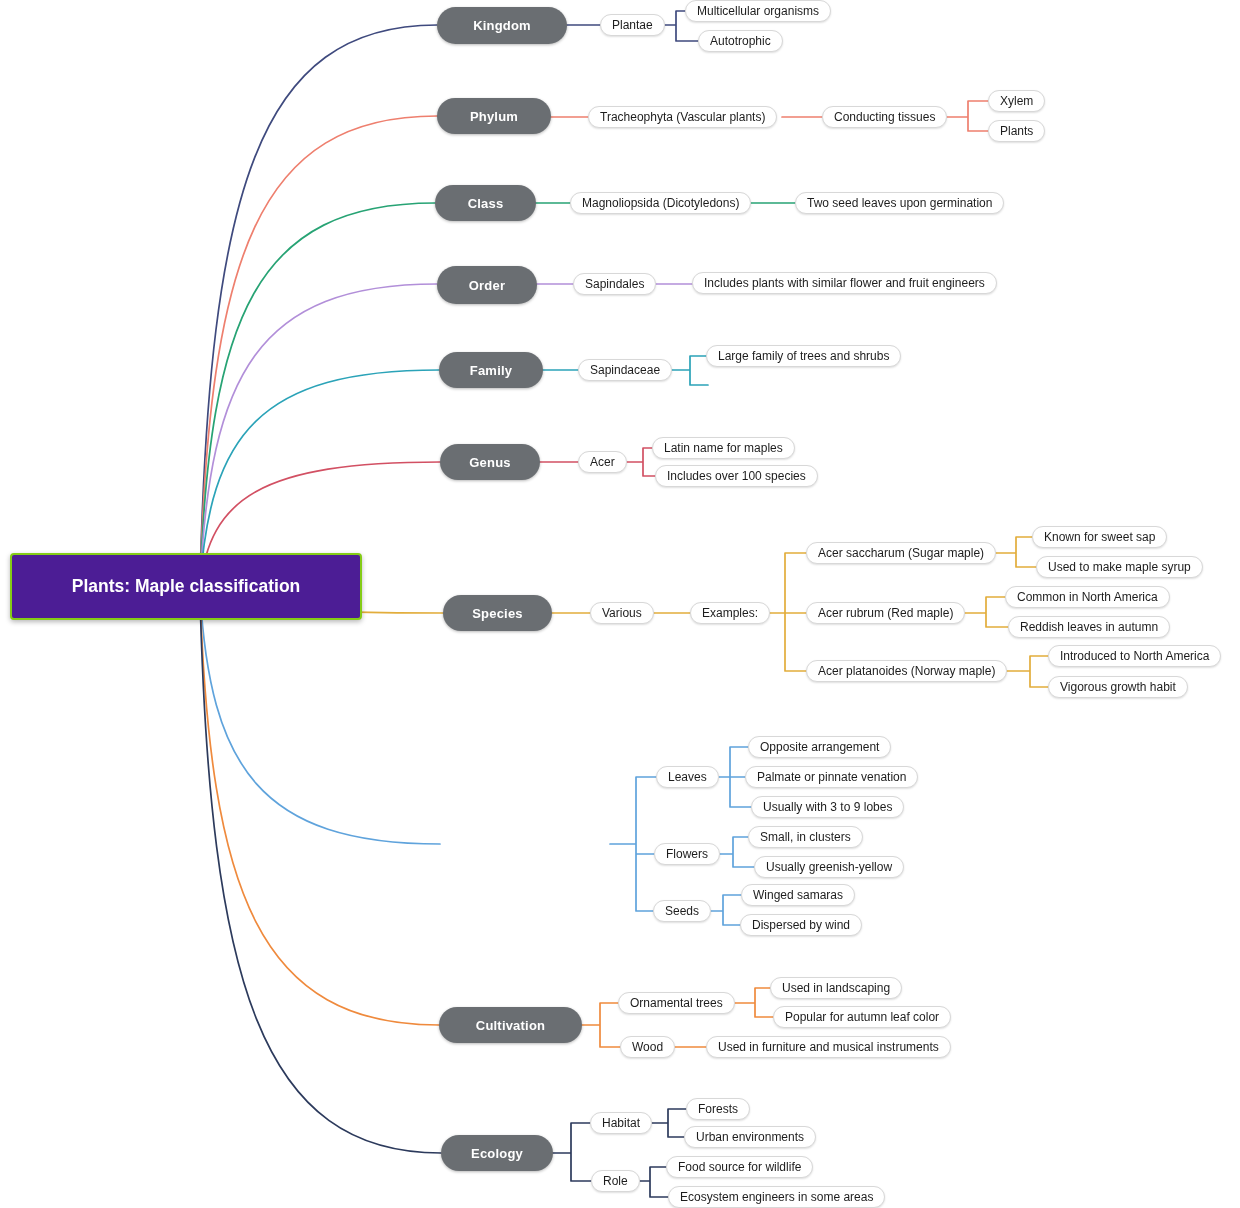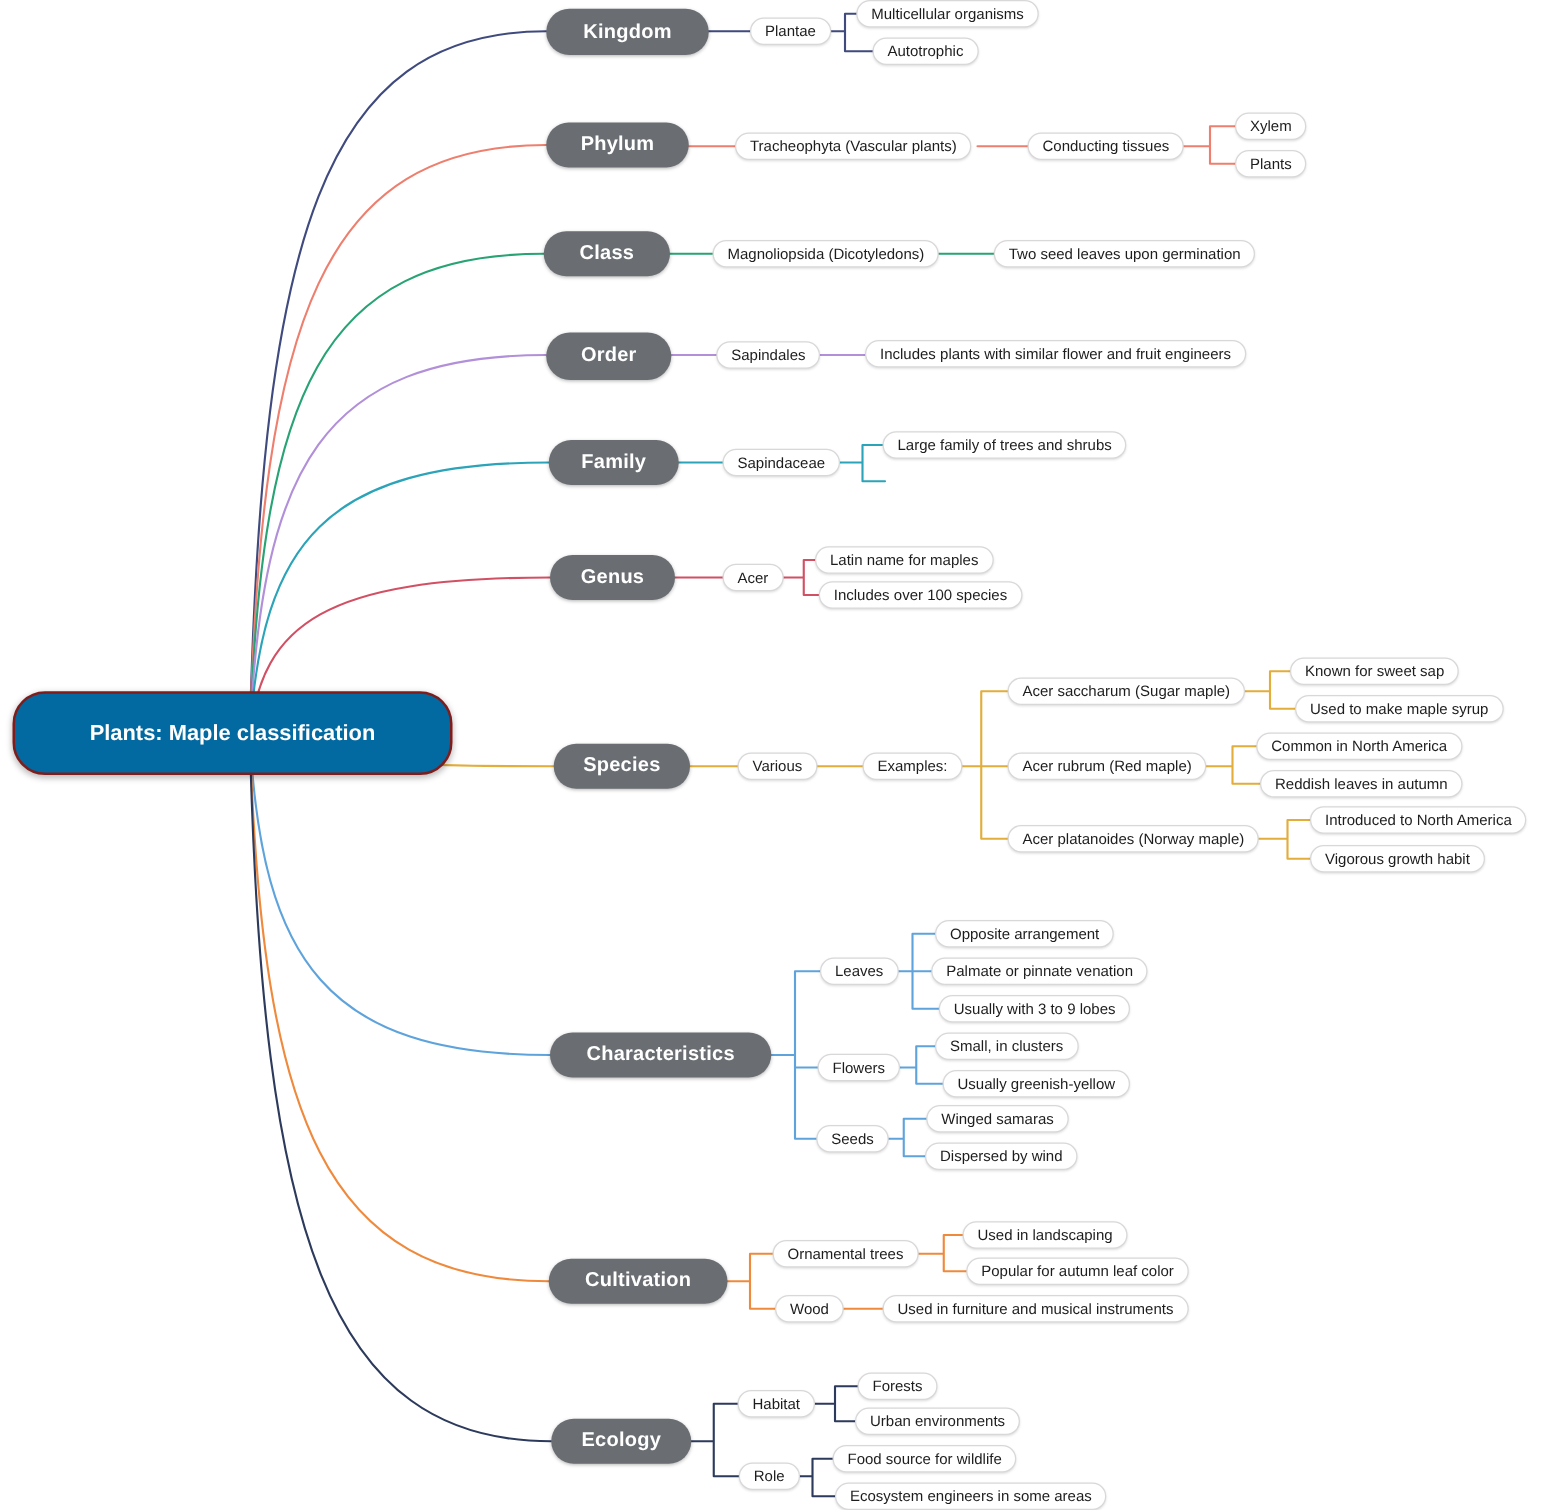--- a/index.html
+++ b/index.html
@@ -8,26 +8,26 @@
   svg.connectors { position:absolute; left:0; top:0; }
   svg.connectors path { fill:none; stroke-width:1.7; stroke-linecap:round; stroke-linejoin:round; }
   .node { position:absolute; box-sizing:border-box; white-space:nowrap; }
   .leaf {
     background:#ffffff; border:1px solid #d8d8d8; border-radius:11px;
     height:22px; line-height:20px; padding:0 11px; font-size:12px; color:#1d1d1d;
     box-shadow:0 1px 2px rgba(0,0,0,0.13);
   }
   .cat {
     background:#6a6e72; color:#ffffff; border-radius:19px;
-    font-weight:bold; font-size:16px; letter-spacing:0.2px;
+    font-weight:bold; font-size:13px; letter-spacing:0.2px;
     display:flex; align-items:center; justify-content:center;
     box-shadow:0 1px 3px rgba(0,0,0,0.28);
   }
   .root {
-    background:#0369a1; color:#ffffff; border:2px solid #7f1d1d; border-radius:26px;
+    background:#4c1d95; color:#ffffff; border:2px solid #84cc16; border-radius:4px;
     font-weight:bold; font-size:17.5px;
     display:flex; align-items:center; justify-content:center;
     box-shadow:0 2px 5px rgba(0,0,0,0.28);
   }
 </style>
 </head>
 <body>
 
 <div class="canvas">
 
@@ -95,21 +95,20 @@
 
   <div class="node root" style="left:10px;top:553px;width:352px;height:67px">Plants: Maple classification</div>
 
   <div class="node cat" style="left:437px;top:7px;width:130px;height:37px">Kingdom</div>
   <div class="node cat" style="left:437px;top:98px;width:114px;height:36px">Phylum</div>
   <div class="node cat" style="left:435px;top:185px;width:101px;height:36px">Class</div>
   <div class="node cat" style="left:437px;top:266px;width:100px;height:38px">Order</div>
   <div class="node cat" style="left:439px;top:352px;width:104px;height:36px">Family</div>
   <div class="node cat" style="left:440px;top:444px;width:100px;height:36px">Genus</div>
   <div class="node cat" style="left:443px;top:595px;width:109px;height:36px">Species</div>
-  <div class="node cat" style="left:440px;top:826px;width:177px;height:36px">Characteristics</div>
   <div class="node cat" style="left:439px;top:1007px;width:143px;height:36px">Cultivation</div>
   <div class="node cat" style="left:441px;top:1135px;width:112px;height:36px">Ecology</div>
 
   <div class="node leaf" style="left:600px;top:14px">Plantae</div>
   <div class="node leaf" style="left:685px;top:0px">Multicellular organisms</div>
   <div class="node leaf" style="left:698px;top:30px">Autotrophic</div>
 
   <div class="node leaf" style="left:588px;top:106px">Tracheophyta (Vascular plants)</div>
   <div class="node leaf" style="left:822px;top:106px">Conducting tissues</div>
   <div class="node leaf" style="left:988px;top:90px">Xylem</div>

